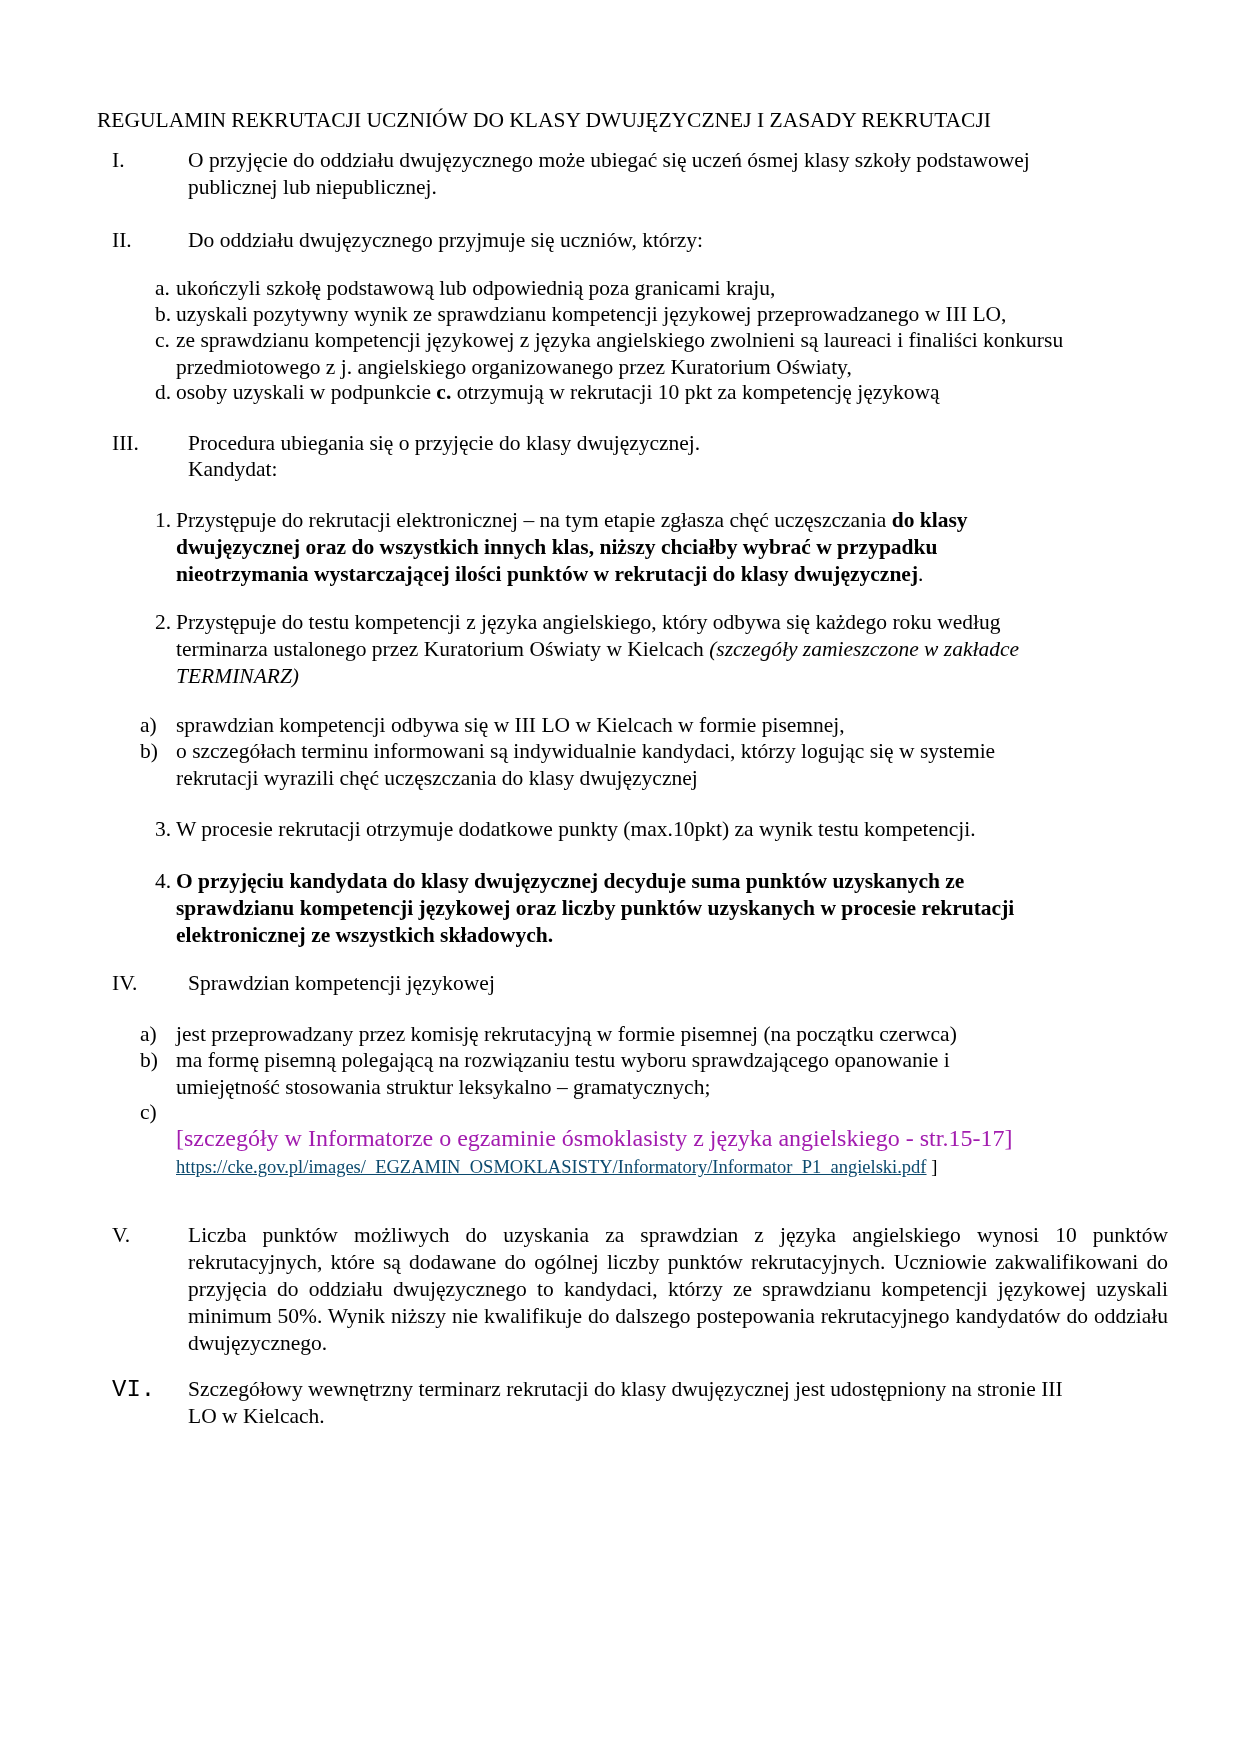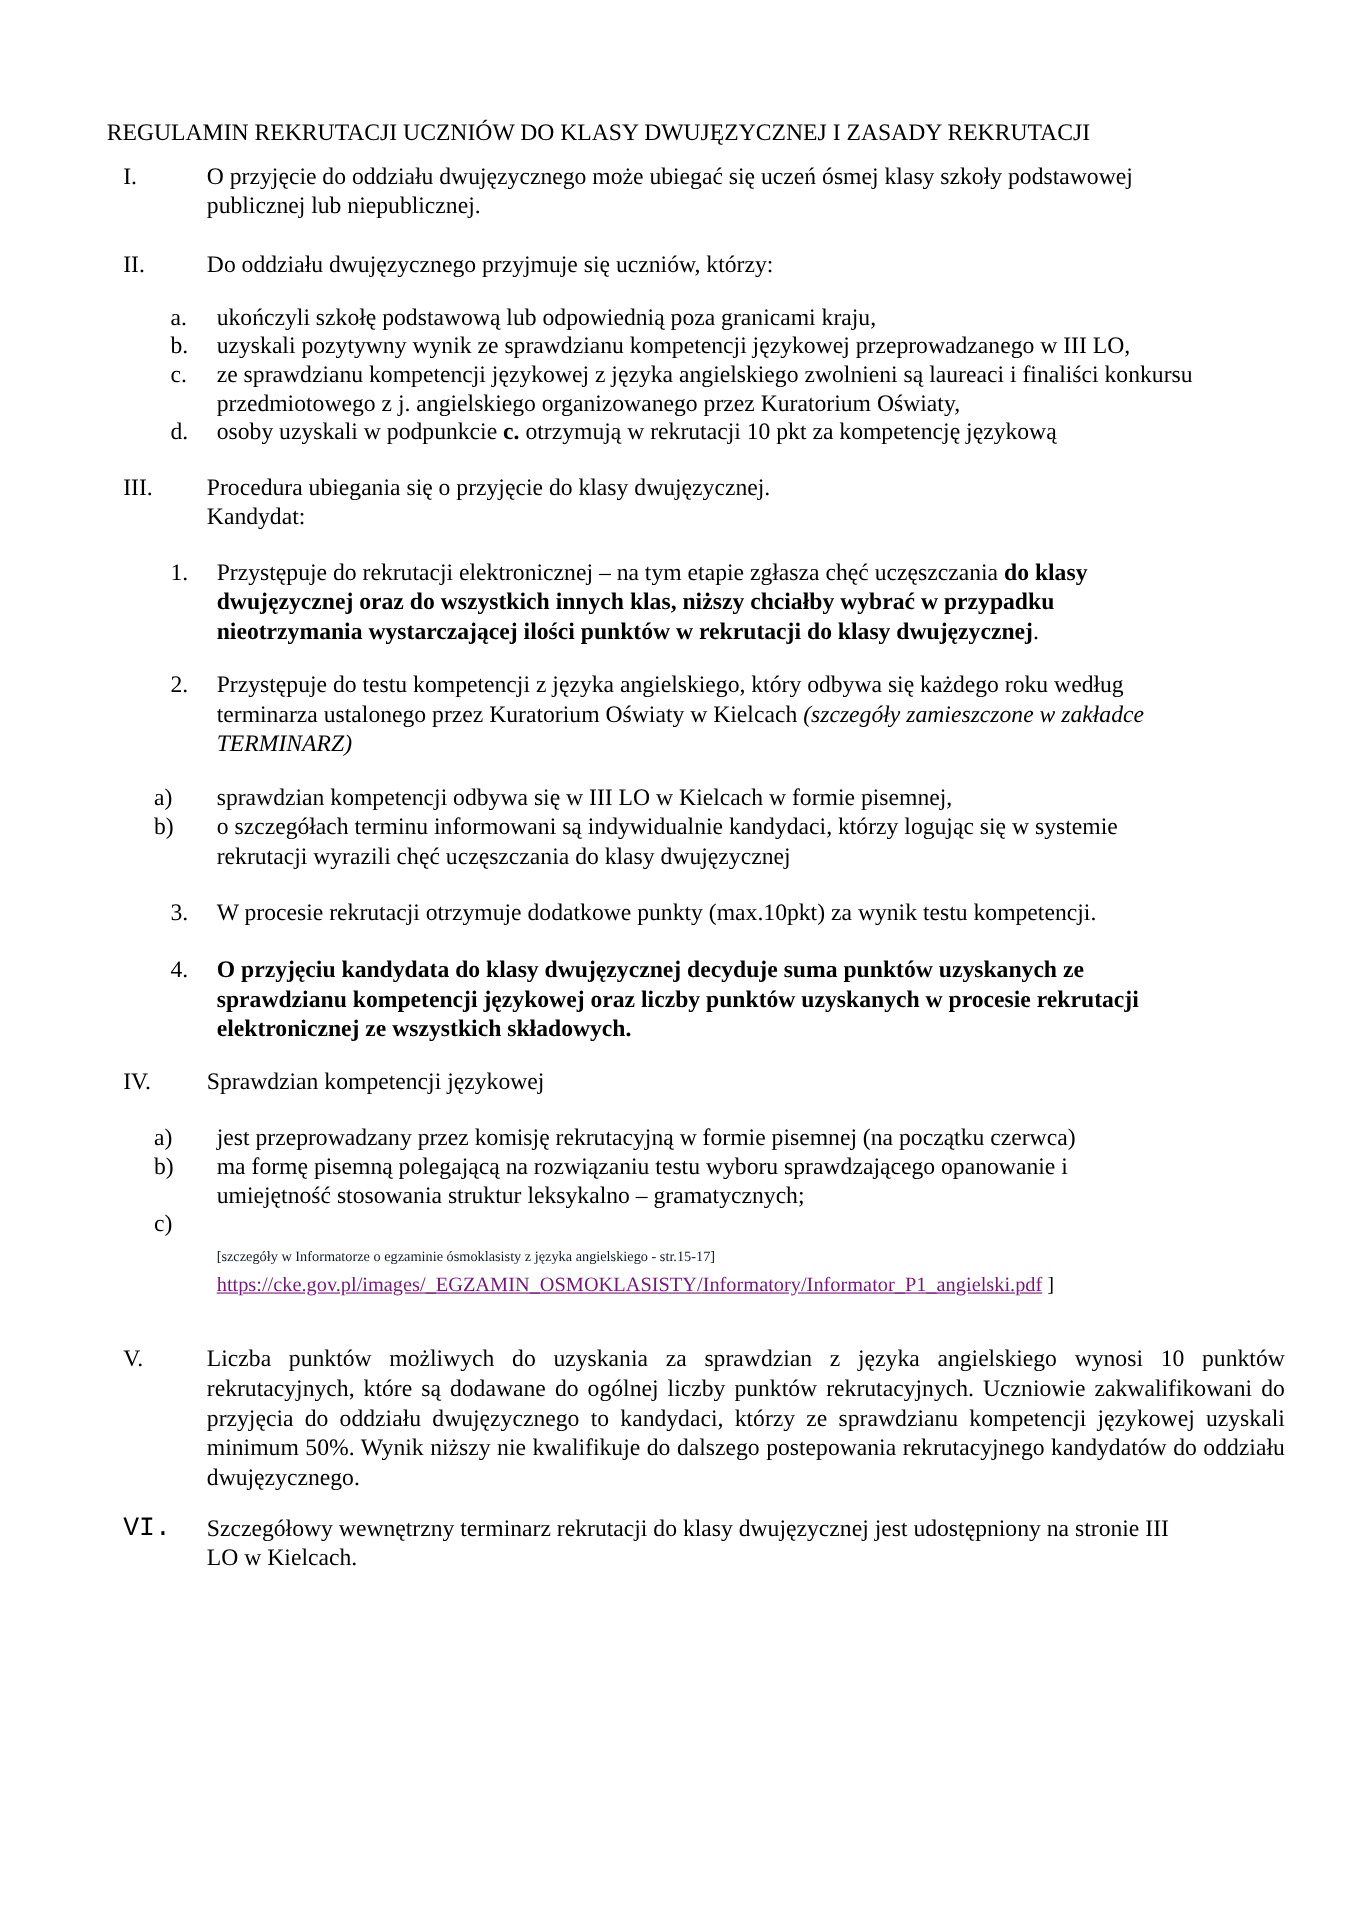--- a/index.html
+++ b/index.html
@@ -58,32 +58,32 @@
       left: 0;
       width: 1240px;
     }
     .marker {
       position: absolute;
       left: 155px;
       width: 30px;
     }
     .item-text {
       position: absolute;
-      left: 197px;
+      left: 176px;
       width: 985px;
     }
     .bold { font-weight: bold; }
     .italic { font-style: italic; }
     .ref-text {
-      color: #0f172a;
-      font-size: 13px;
+      color: #a21caf;
+      font-size: 24px;
       line-height: 24px;
     }
     .link {
-      color: #701a75;
+      color: #0c4a6e;
       text-decoration: underline;
       font-size: 18.5px;
       line-height: 24px;
       cursor: pointer;
     }
     .bracket {
       font-size: 18.5px;
       line-height: 24px;
     }
   </style>

